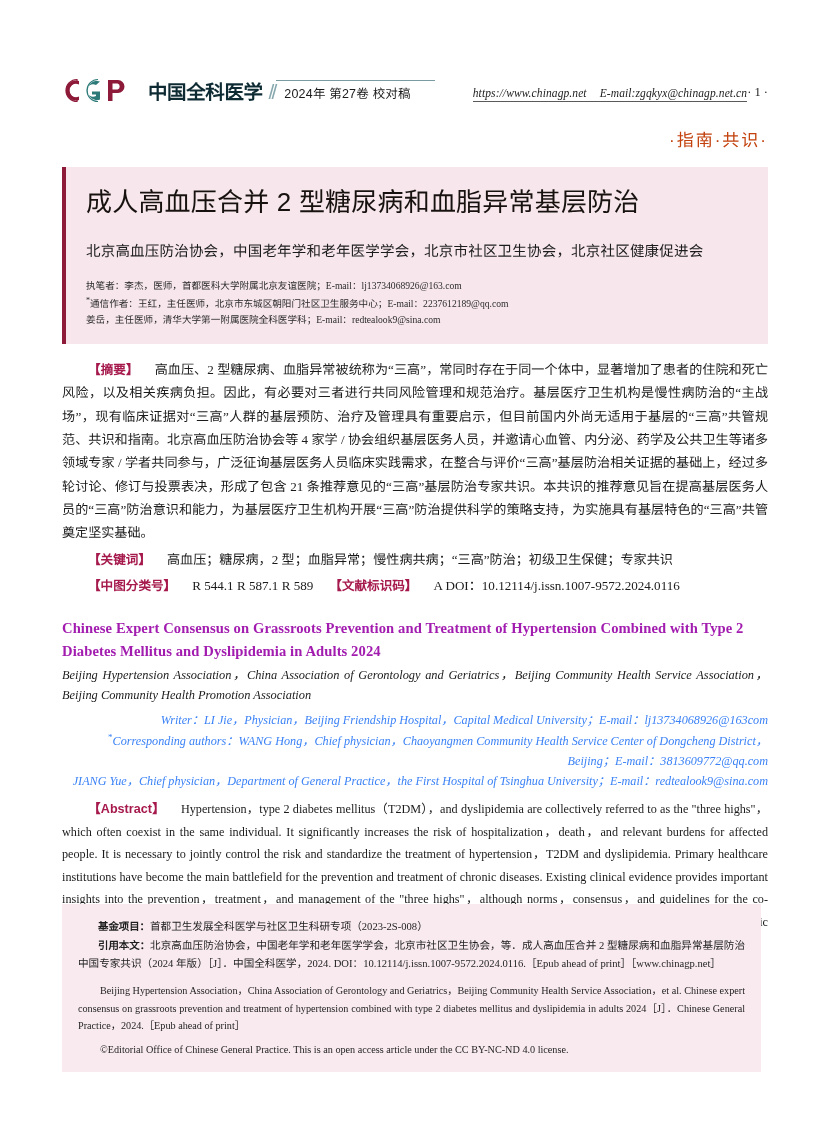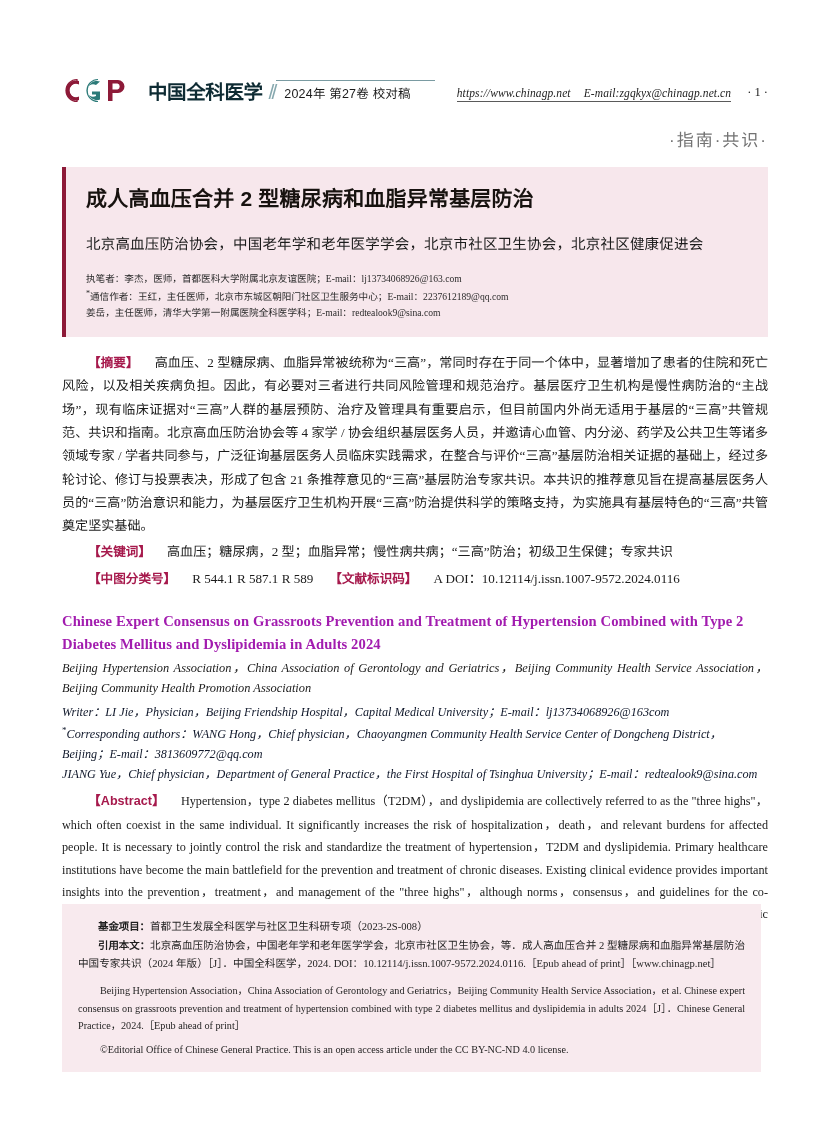--- a/index.html
+++ b/index.html
@@ -82,21 +82,20 @@
     font-family: "Liberation Sans", "DejaVu Sans", sans-serif;
     font-size: 12.5px;
     color: #1b1b1b;
     letter-spacing: 0.2px;
     white-space: nowrap;
   }
   .runhead-right {
     margin-left: auto;
     display: flex;
     align-items: flex-end;
-    gap: 16px;
     position: relative;
     top: -2px;
   }
   .rh-links {
     font-style: italic;
     font-size: 11.5px;
     color: #1b1b1b;
     border-bottom: 1px solid #5a5a5a;
     padding-bottom: 2px;
     white-space: nowrap;
@@ -106,40 +105,40 @@
   .folio {
     font-size: 12.5px;
     color: #1b1b1b;
     white-space: nowrap;
     padding-bottom: 2px;
   }
 
   
   .kicker {
     text-align: right;
-    color: #737373;
+    color: #c2410c;
     font-family: "Liberation Sans", "DejaVu Sans", sans-serif;
     font-size: 17px;
     letter-spacing: 2px;
     margin-top: 22px;
     margin-bottom: 16px;
     font-weight: 500;
   }
 
   
   .titlebox {
     position: relative;
     background: #f7e7ec;
     border-left: 4px solid #8d1a38;
     padding: 17px 22px 16px 20px;
   }
   .title-cn {
     font-family: "Liberation Sans", "DejaVu Sans", sans-serif;
-    font-size: 21px;
-    font-weight: bold;
+    font-size: 26px;
+    font-weight: normal;
     line-height: 1.42;
     color: #17120f;
     letter-spacing: 0.2px;
   }
   .affil-cn {
     margin-top: 18px;
     font-size: 14.5px;
     line-height: 1.74;
     color: #1c1c1c;
     letter-spacing: 0.2px;
@@ -196,21 +195,22 @@
     font-size: 12.4px;
     line-height: 1.62;
     color: #1b1b1b;
     text-align: justify;
   }
   .contacts-en {
     margin-top: 4px;
     font-style: italic;
     font-size: 12.2px;
     line-height: 1.66;
-    color: #0f172a;
+    color: #3b82f6;
+    text-align: right;
   }
   .contacts-en .sup {
     font-size: 9px;
     vertical-align: super;
     font-style: normal;
   }
   .abs-en {
     margin-top: 6px;
     font-size: 12.2px;
     line-height: 1.84;

